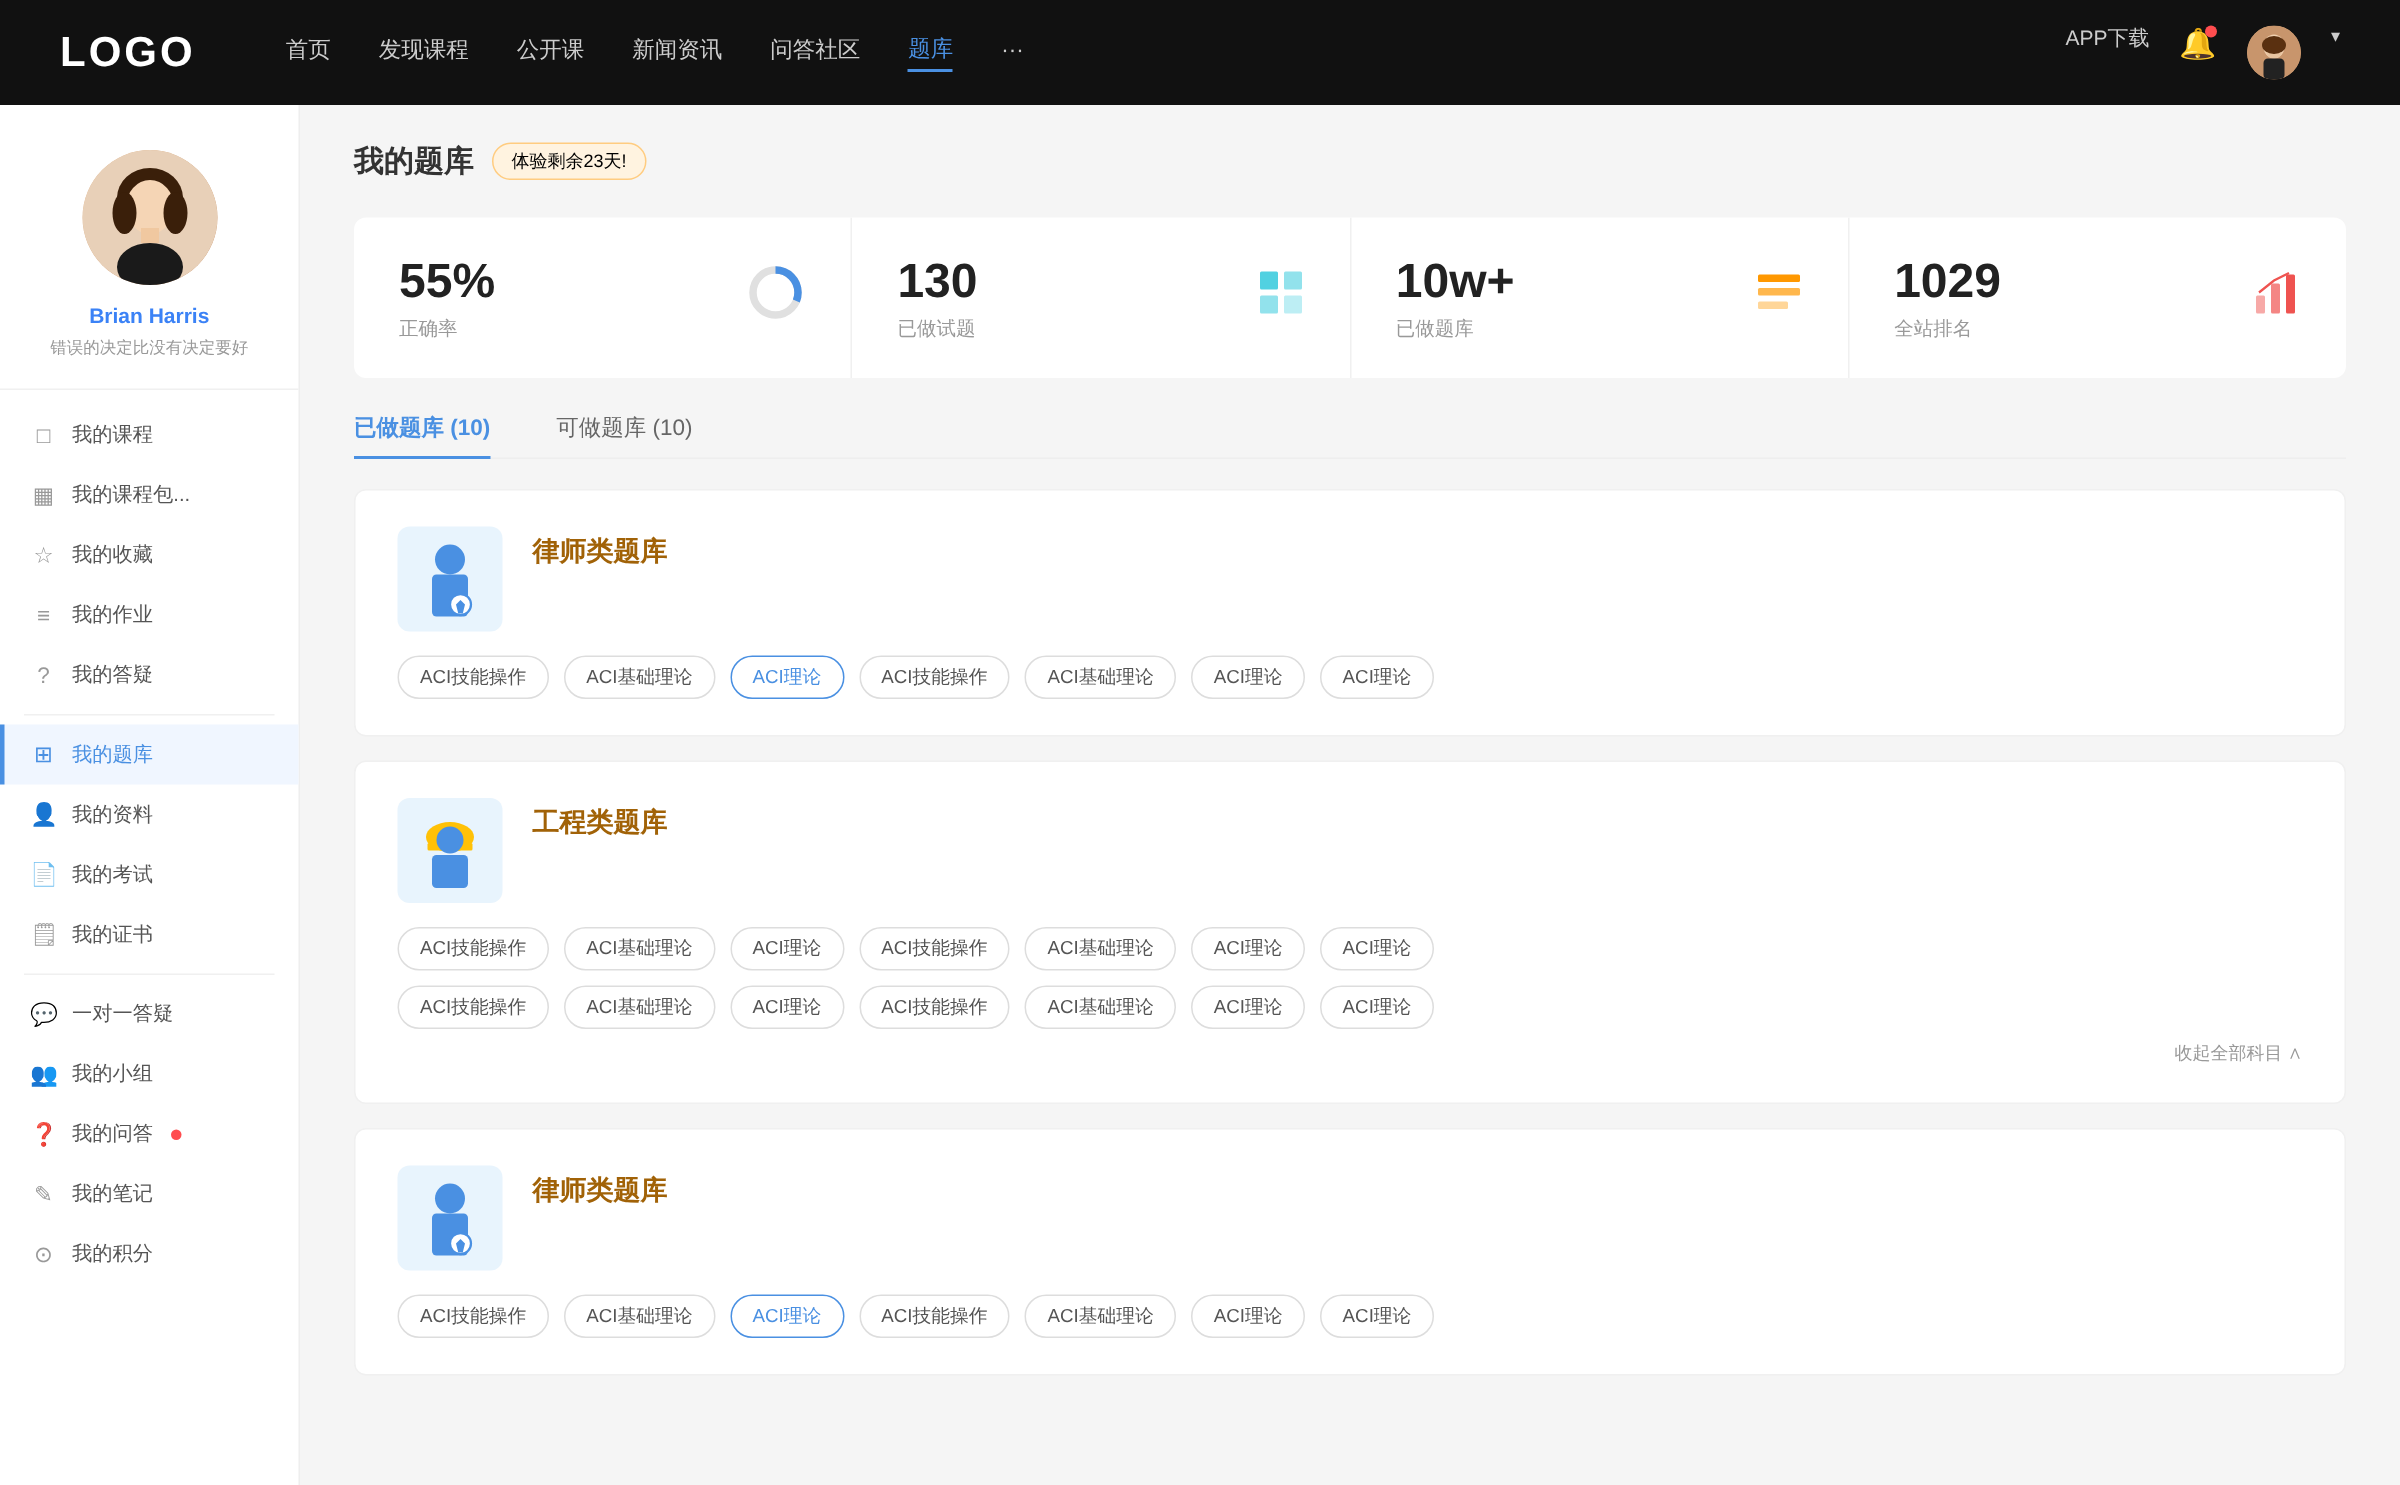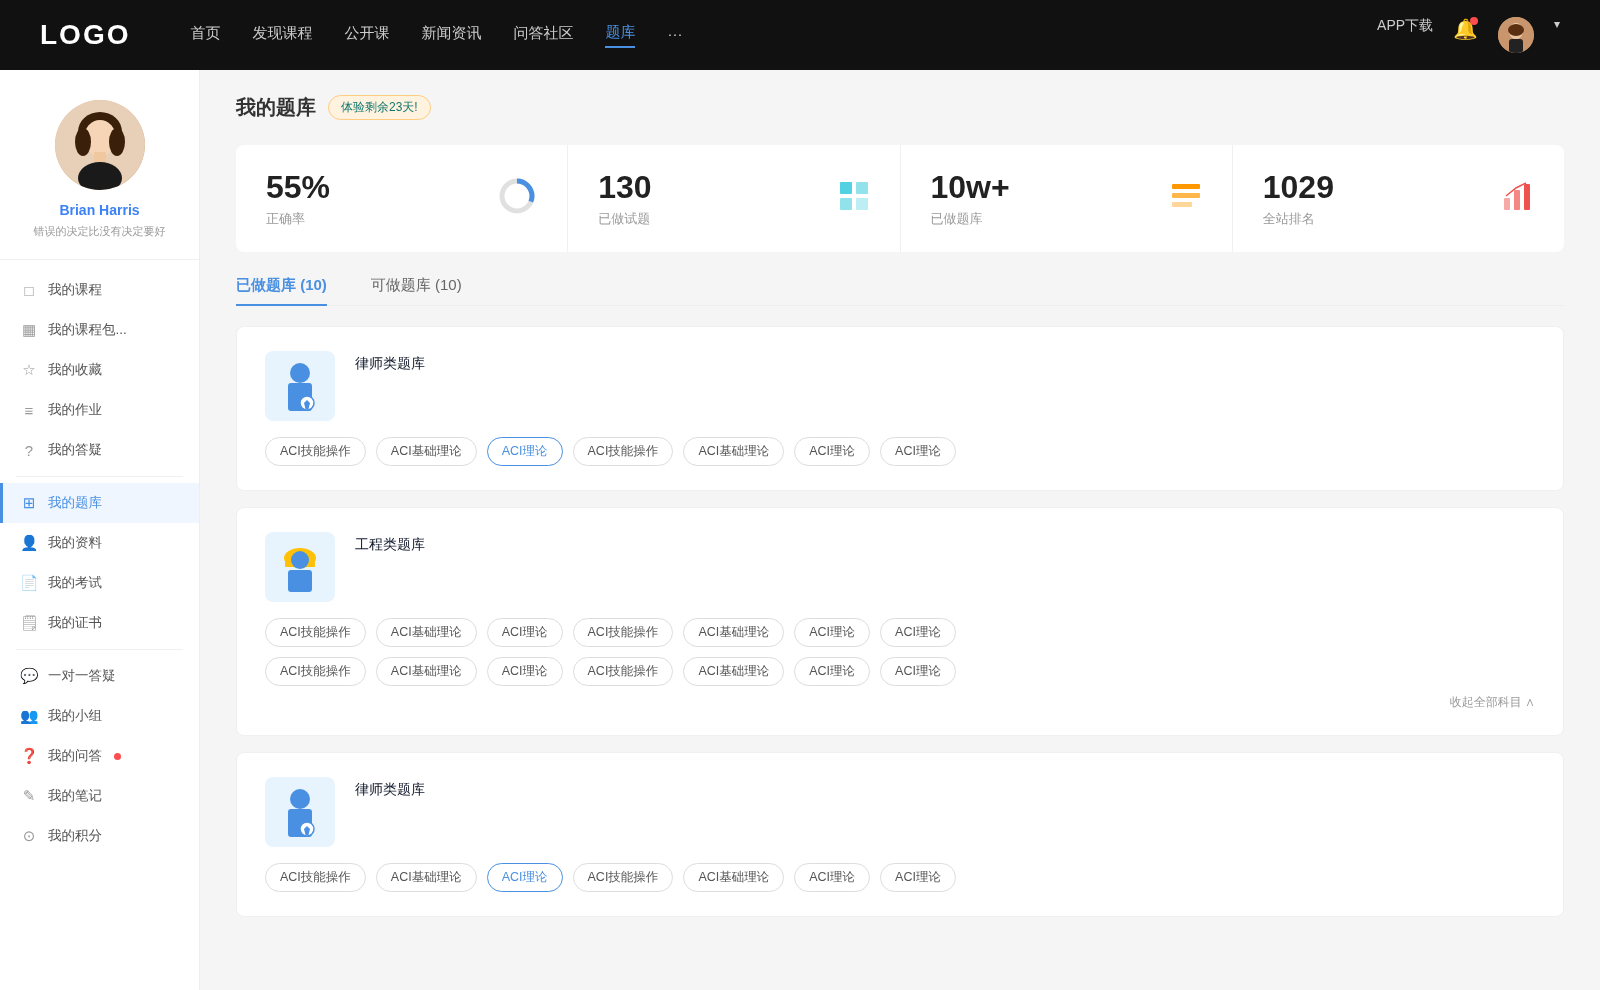--- a/index.html
+++ b/index.html
@@ -175,21 +175,21 @@
       gap: 12px;
       margin-bottom: 24px;
     }
     .page-title {
       font-size: 20px;
       font-weight: 600;
       color: #333;
     }
     .trial-badge {
       background: #fff3e0;
-      color: #0f766e;
+      color: #000000;
       border: 1px solid #ffcc80;
       border-radius: 20px;
       padding: 3px 12px;
       font-size: 12px;
     }
 
     
     .stats-row {
       display: flex;
       background: #fff;
@@ -267,23 +267,23 @@
     .bank-icon {
       width: 70px; height: 70px;
       border-radius: 8px;
       background: #e8f4fd;
       display: flex; align-items: center; justify-content: center;
       margin-right: 20px;
       flex-shrink: 0;
       position: relative;
     }
     .bank-title {
-      font-size: 14px;
-      font-weight: 400;
-      color: #0f172a;
+      font-size: 18px;
+      font-weight: 700;
+      color: #a16207;
       padding-top: 4px;
     }
     .tags-row {
       display: flex;
       flex-wrap: wrap;
       gap: 10px;
       align-items: center;
     }
     .tag {
       padding: 5px 14px;

